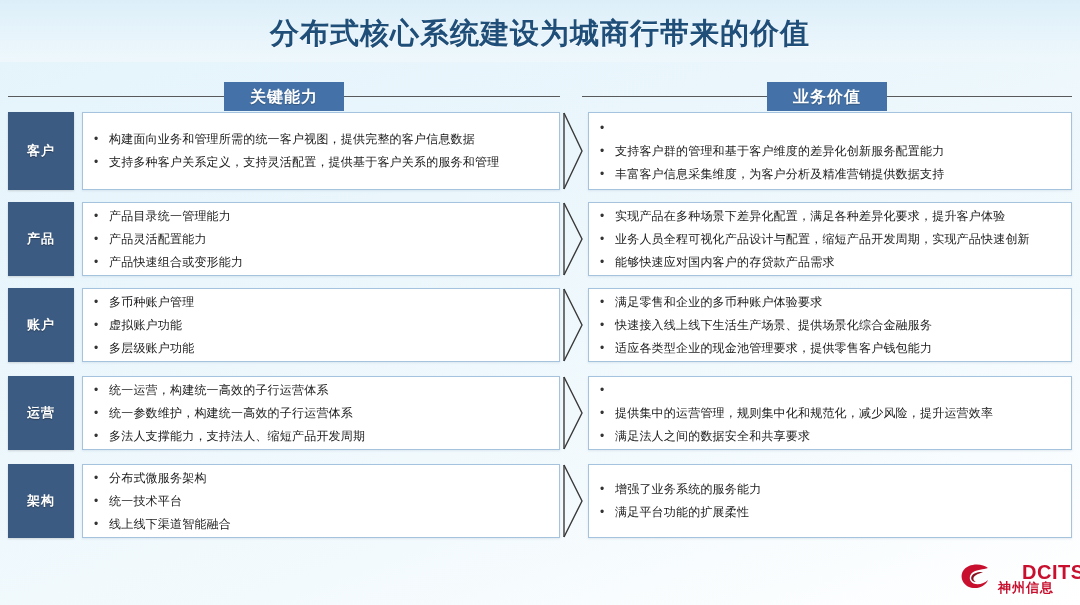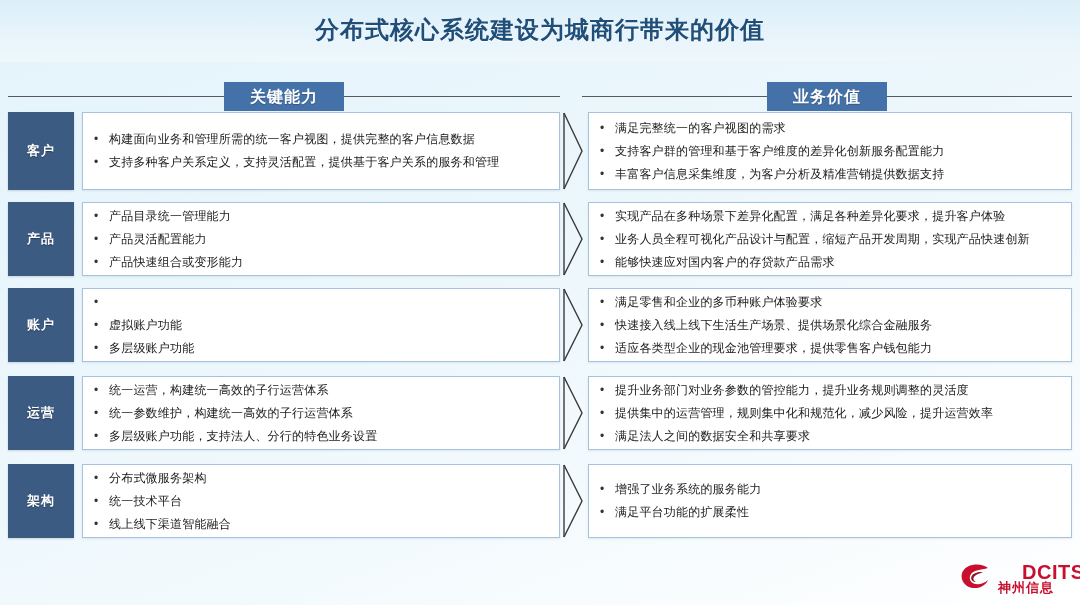--- a/index.html
+++ b/index.html
@@ -27,21 +27,21 @@
     left: 0; top: 0;
     width: 1080px;
     height: 62px;
     background: linear-gradient(180deg, #dceff9 0%, #e8f4fb 60%, #eef8fc 100%);
   }
   .slide-title {
     position: absolute;
     left: 0; top: 14px;
     width: 1080px;
     text-align: center;
-    font-size: 24px;
+    font-size: 29px;
     font-weight: bold;
     letter-spacing: 1px;
     color: #1f4e79;
     text-shadow: 0 1px 0 rgba(255,255,255,0.75);
   }
 
   
   .col-header {
     position: absolute;
     top: 82px;
@@ -203,21 +203,20 @@
         </div>
         <div class="chev" style="top: 0px; height: 78px;">
           <svg width="26" height="78" viewBox="0 0 26 78" preserveAspectRatio="none" aria-hidden="true">
             <polyline points="4,1 22,39 4,77" fill="none" stroke="#3a3a3a" stroke-width="1.4"></polyline>
             <line x1="4" y1="1" x2="4" y2="77" stroke="#3a3a3a" stroke-width="1.4"></line>
           </svg>
         </div>
         <div class="panel panel-right" style="height: 78px;">
           <div class="bullet">
             <span class="dot">•</span>
-            <span class="txt">满足完整统一的客户视图的需求</span>
           </div>
           <div class="bullet">
             <span class="dot">•</span>
             <span class="txt">支持客户群的管理和基于客户维度的差异化创新服务配置能力</span>
           </div>
           <div class="bullet">
             <span class="dot">•</span>
             <span class="txt">丰富客户信息采集维度，为客户分析及精准营销提供数据支持</span>
           </div>
         </div>
@@ -257,20 +256,21 @@
             <span class="dot">•</span>
             <span class="txt">能够快速应对国内客户的存贷款产品需求</span>
           </div>
         </div>
       </div>
       <div class="row" style="top: 288px;">
         <div class="tag" style="height: 74px; background: rgb(60, 91, 130);">账户</div>
         <div class="panel panel-left" style="height: 74px;">
           <div class="bullet">
             <span class="dot">•</span>
+            <span class="txt">多币种账户管理</span>
           </div>
           <div class="bullet">
             <span class="dot">•</span>
             <span class="txt">虚拟账户功能</span>
           </div>
           <div class="bullet">
             <span class="dot">•</span>
             <span class="txt">多层级账户功能</span>
           </div>
         </div>
@@ -301,33 +301,32 @@
           <div class="bullet">
             <span class="dot">•</span>
             <span class="txt">统一运营，构建统一高效的子行运营体系</span>
           </div>
           <div class="bullet">
             <span class="dot">•</span>
             <span class="txt">统一参数维护，构建统一高效的子行运营体系</span>
           </div>
           <div class="bullet">
             <span class="dot">•</span>
-            <span class="txt">多层级账户功能，支持法人、分行的特色业务设置</span>
+            <span class="txt">多法人支撑能力，支持法人、缩短产品开发周期</span>
           </div>
         </div>
         <div class="chev" style="top: 0px; height: 74px;">
           <svg width="26" height="74" viewBox="0 0 26 74" preserveAspectRatio="none" aria-hidden="true">
             <polyline points="4,1 22,37 4,73" fill="none" stroke="#3a3a3a" stroke-width="1.4"></polyline>
             <line x1="4" y1="1" x2="4" y2="73" stroke="#3a3a3a" stroke-width="1.4"></line>
           </svg>
         </div>
         <div class="panel panel-right" style="height: 74px;">
           <div class="bullet">
             <span class="dot">•</span>
-            <span class="txt">提升业务部门对业务参数的管控能力，提升业务规则调整的灵活度</span>
           </div>
           <div class="bullet">
             <span class="dot">•</span>
             <span class="txt">提供集中的运营管理，规则集中化和规范化，减少风险，提升运营效率</span>
           </div>
           <div class="bullet">
             <span class="dot">•</span>
             <span class="txt">满足法人之间的数据安全和共享要求</span>
           </div>
         </div>

